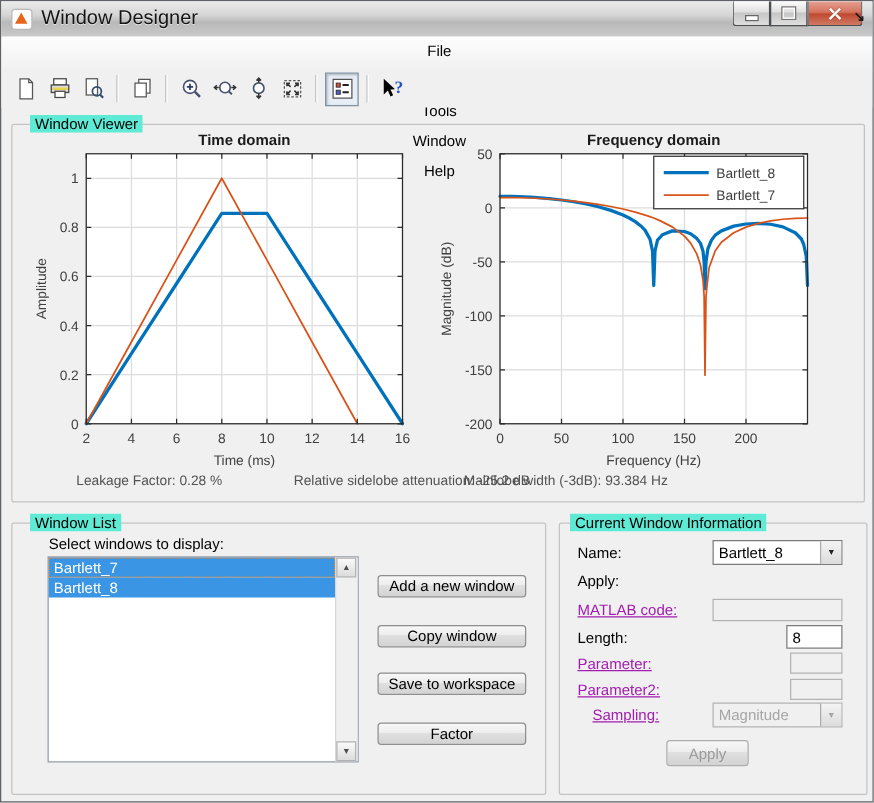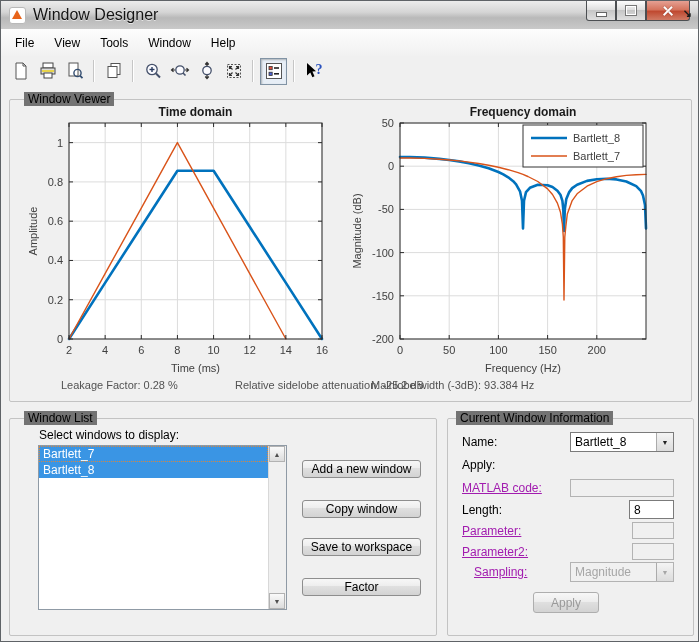--- a/index.html
+++ b/index.html
@@ -17,32 +17,32 @@
   .tb-btn.min{border-bottom-left-radius:3px;}
   .tb-btn.close{width:42px;border-bottom-right-radius:3px;background:linear-gradient(#e9a априо)} 
   .tb-btn.close{background:linear-gradient(#e5a093,#d5745e 45%,#c04a31 55%,#d07a64);}
   .glyph-min{width:9px;height:3px;background:#fff;border:1px solid #666;margin-top:7px;}
   .glyph-restore{width:8px;height:7px;border:1px solid #fff;box-shadow:0 0 0 1px #777;background:transparent;}
   .glyph-close{position:relative;width:12px;height:12px;}
   .glyph-close::before,.glyph-close::after{content:"";position:absolute;left:0;top:5px;width:12px;height:2.4px;background:#fff;box-shadow:0 0 1px #7c2413;}
   .glyph-close::before{transform:rotate(45deg);} .glyph-close::after{transform:rotate(-45deg);}
   
   .menubar{position:absolute;top:28px;left:0;right:0;height:27px;background:linear-gradient(#fdfdfd,#f1f1f1);
-    border-bottom:1px solid #e2e2e2;display:flex;align-items:center;padding-left:4px;}
+    border-bottom:1px solid #e2e2e2;display:flex;align-items:center;padding-left:4px;flex-direction:column;}
   .mitem{padding:5px 10px;font-size:12px;color:#000;}
   .dock-arrow{position:absolute;right:6px;top:6px;font-size:11px;color:#1a1a1a;}
   .dock-arrow::before{content:"↘";font-weight:bold;}
   
   .toolbar{position:absolute;top:55px;left:0;right:0;height:30px;display:flex;align-items:center;padding-left:6px;background:#f0f0f0;}
   .ticon{width:25px;height:25px;display:flex;align-items:center;justify-content:center;margin:0 1px;}
   .ticon.pressed{border:1px solid #8193a4;background:#e7eef6;box-shadow:inset 1px 1px 2px rgba(0,0,0,.25);}
   .tsep{width:0;height:22px;border-left:1px solid #c6c6c6;border-right:1px solid #fff;margin:0 5px;}
   
   .group{position:absolute;border:1px solid #c3c3c3;border-radius:2px;}
-  .glabel{position:absolute;top:-8px;background:#737373;padding:0 4px;font-size:12px;color:#000;white-space:nowrap;}
+  .glabel{position:absolute;top:-8px;background:#5eead4;padding:0 4px;font-size:12px;color:#000;white-space:nowrap;}
   
   svg.chart{position:absolute;}
   svg.chart text{fill:#404040;font-family:"Liberation Sans",sans-serif;}
   svg.chart .tick{font-size:11px;}
   svg.chart .ctitle{font-size:12px;font-weight:bold;fill:#1a1a1a;}
   .statustext{position:absolute;top:378px;font-size:11px;color:#525252;white-space:nowrap;}
   
   .listbox{position:absolute;background:#fff;border:1px solid #8f9aa5;}
   .li{height:16px;line-height:16px;padding-left:4px;font-size:12px;color:#000;white-space:nowrap;margin-right:18px;}
   .li.sel{background:#3a95e4;color:#fff;}

